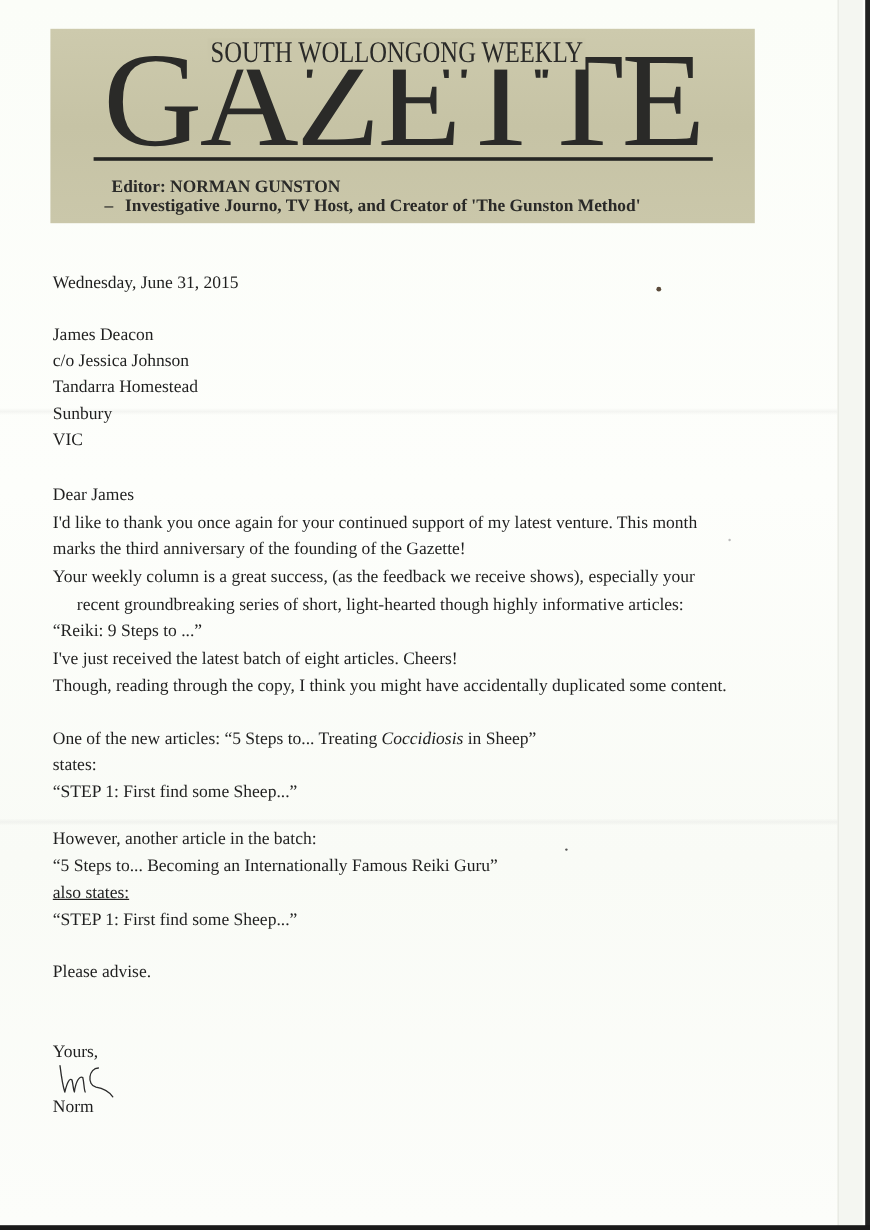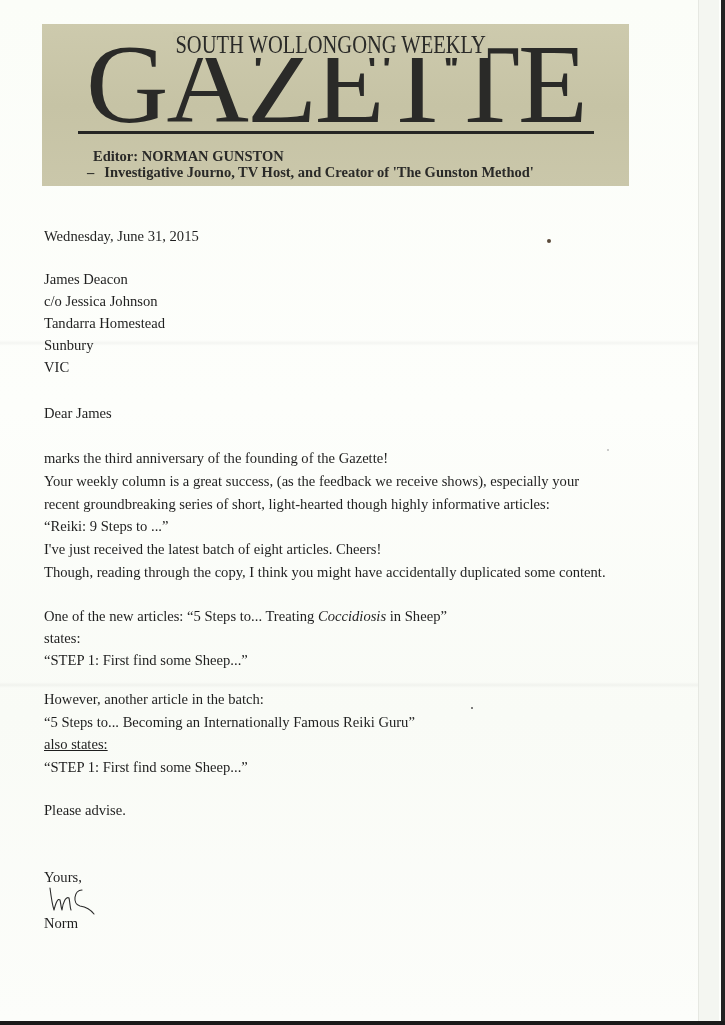--- a/index.html
+++ b/index.html
@@ -165,23 +165,24 @@
   <div class="line" style="top:203px;margin-top:24px;">Wednesday, June 31, 2015</div>
 
   <div class="line" style="top:270px;">James Deacon</div>
   <div class="line" style="top:292px;">c/o Jessica Johnson</div>
   <div class="line" style="top:314px;">Tandarra Homestead</div>
   <div class="line" style="top:336px;">Sunbury</div>
   <div class="line" style="top:358px;">VIC</div>
 
   <div class="line" style="top:404px;">Dear James</div>
 
+  <div class="line" style="top:427px;">I'd like to thank you once again for your continued support of my latest venture. This month</div>
   <div class="line" style="top:449px;">marks the third anniversary of the founding of the Gazette!</div>
   <div class="line" style="top:472px;">Your weekly column is a great success, (as the feedback we receive shows), especially your</div>
-  <div class="line" style="top:495px;">recent groundbreaking series of short, light-hearted though highly informative articles:</div>
+  <div class="line" style="top:495px;margin-left:20px;">recent groundbreaking series of short, light-hearted though highly informative articles:</div>
   <div class="line" style="top:517px;">“Reiki: 9 Steps to ...”</div>
   <div class="line" style="top:540px;">I've just received the latest batch of eight articles. Cheers!</div>
   <div class="line" style="top:563px;">Though, reading through the copy, I think you might have accidentally duplicated some content.</div>
 
   <div class="line" style="top:607px;font-family:Liberation Serif, serif;">
     <span>One of the new articles:  “5 Steps to... Treating </span><em>Coccidiosis</em><span> in Sheep”</span>
   </div>
   <div class="line" style="top:629px;"> states:</div>
   <div class="line" style="top:651px;">“STEP 1: First find some Sheep...”</div>
 

